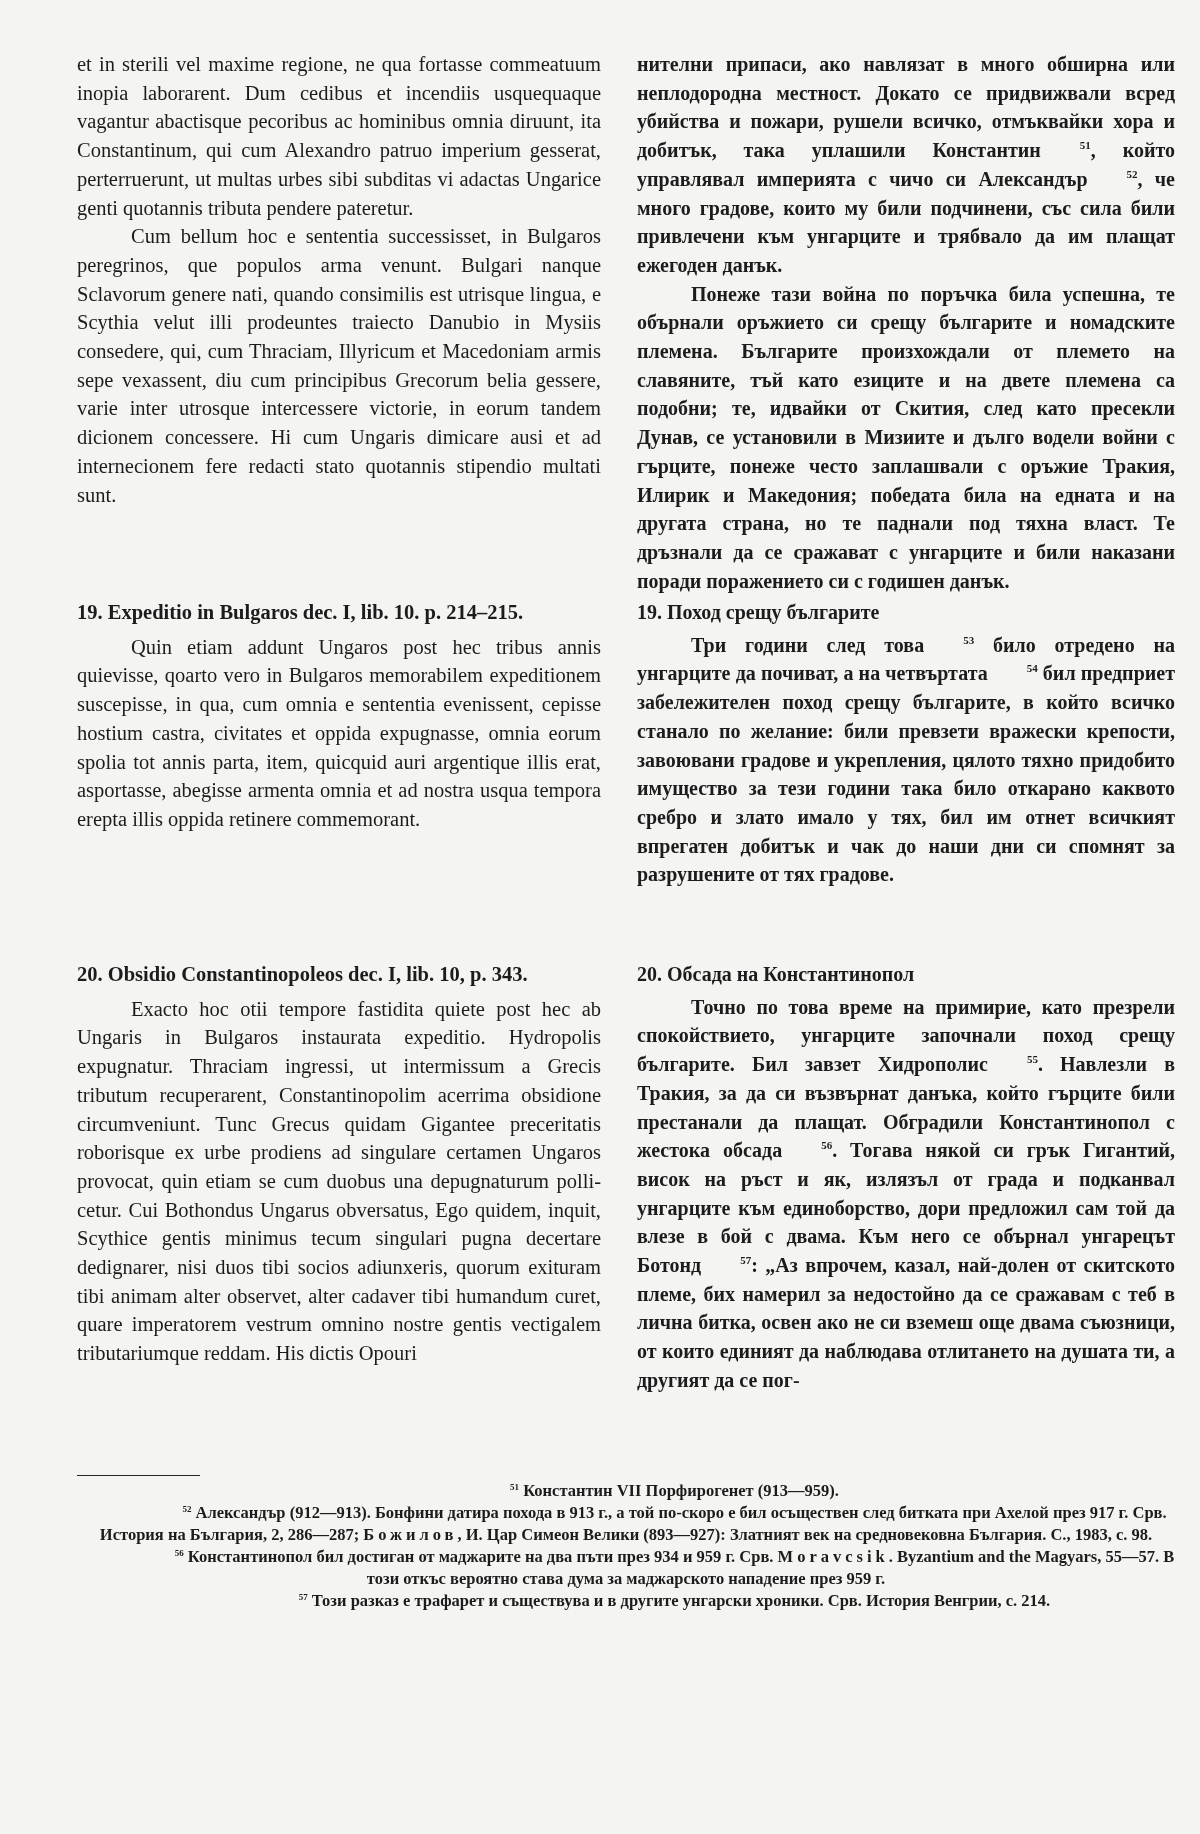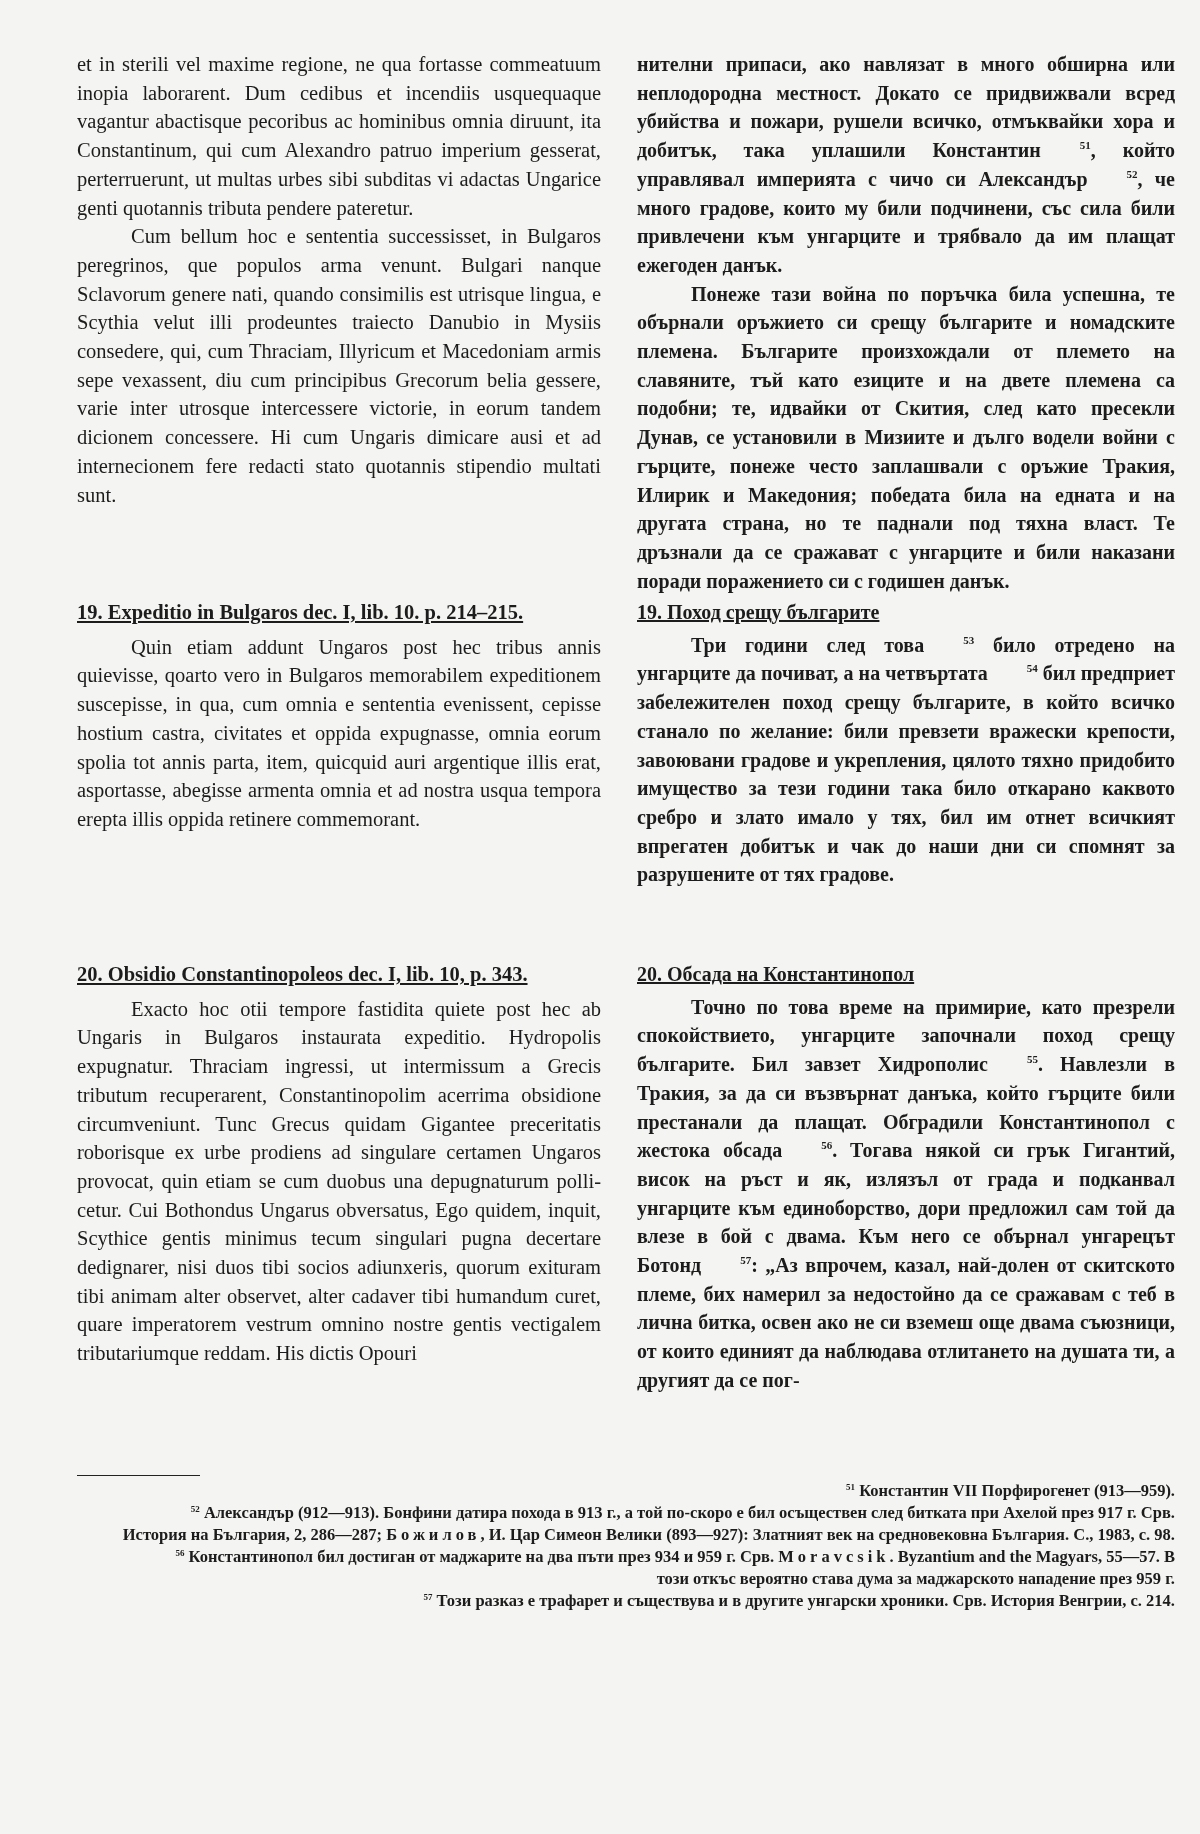--- a/index.html
+++ b/index.html
@@ -26,32 +26,31 @@
   .col-right { left: 637px; width: 538px; font-weight: bold; font-size: 20px; }
   .col-right .para, .col-right .heading { font-weight: bold; }
   .para { margin: 0; text-indent: 0; }
   .para.indent { text-indent: 54px; }
   .heading {
     font-weight: bold;
     margin: 0;
     text-align: left;
     padding-left: 40px;
     text-indent: -40px;
-    text-decoration: underline;
   }
   .section { position: absolute; left: 0; width: 100%; }
   sup { font-size: 11px; line-height: 0; vertical-align: 8px; margin-left: 39px; }
   .footnote-rule {
     position: absolute; left: 77px; top: 1475px; width: 123px; height: 1px;
     background: #222;
   }
   .footnotes {
     position: absolute; left: 77px; top: 1480px; width: 1098px;
     font-size: 16.5px; line-height: 22px; font-weight: bold;
-    text-align: right;
+    text-align: center;
   }
   .fn { margin: 0; }
   .fn .first { padding-left: 58px; }
   .fn sup { font-size: 9px; vertical-align: 6px; }
   .spaced { letter-spacing: 4px; }
   .page-number {
     position: absolute; left: 1128px; top: 1860px;
     font-size: 26px; font-weight: bold;
   }
 </style>

